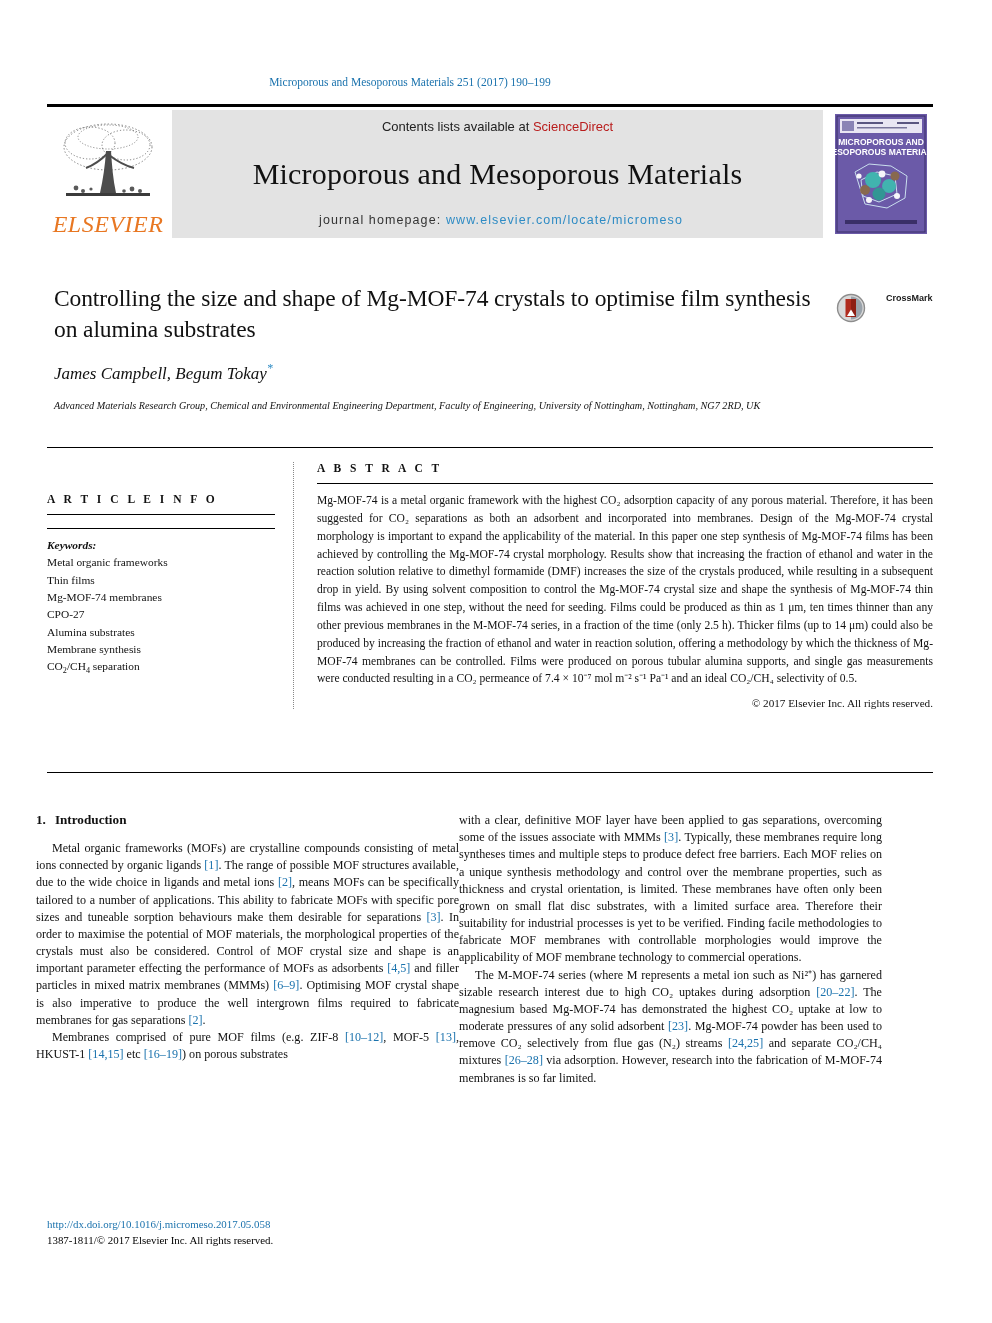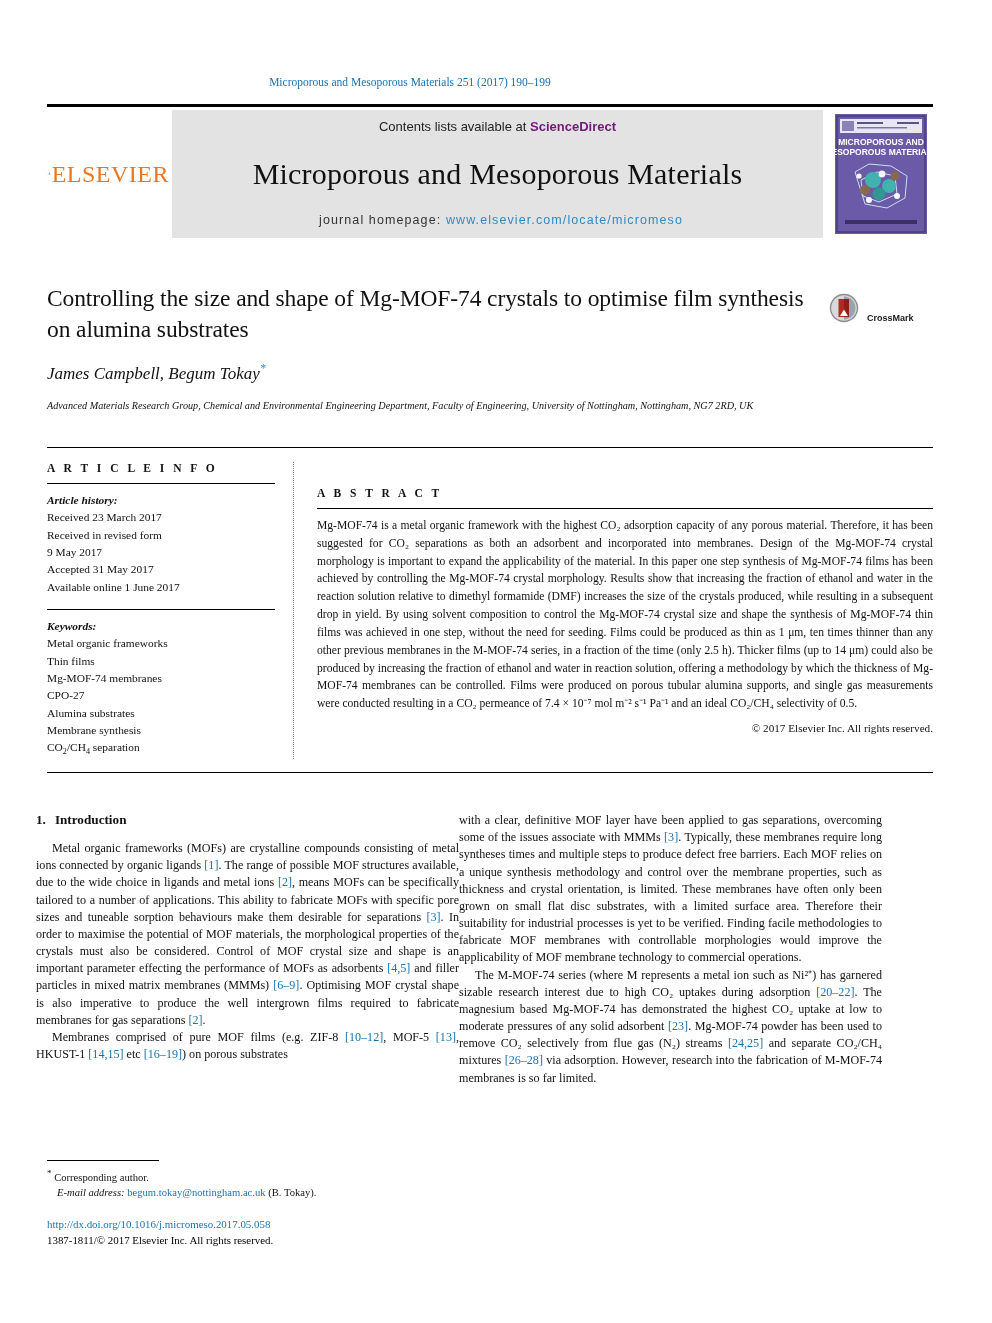--- a/index.html
+++ b/index.html
@@ -46,24 +46,25 @@
   .masthead-inner {
     display: flex;
     height: 131px;
     padding-top: 3px;
     box-sizing: border-box;
   }
   .elsevier-logo {
     width: 122px;
     flex: 0 0 122px;
     display: flex;
-    flex-direction: row;
+    flex-direction: column;
     align-items: center;
     justify-content: flex-end;
     padding-bottom: 2px;
+    font-style: italic;
   }
   .tree-svg { display:block; }
   .elsevier-word {
     font-family: "Liberation Serif", serif;
     font-size: 24px;
     letter-spacing: 0.5px;
     color: #e87722;
     line-height: 1;
     margin-top: 1px;
   }
@@ -76,21 +77,21 @@
     align-items: center;
     padding: 9px 0 11px 0;
     box-sizing: border-box;
     margin-left: 3px;
   }
   .contents-line {
     font-family: "Liberation Sans", sans-serif;
     font-size: 13px;
     color: #222;
   }
-  .contents-line .sd { color: #701a75; font-weight: bold; }
+  .contents-line .sd { color: #b91c1c; }
   .journal-name {
     font-family: "Liberation Serif", serif;
     font-size: 30px;
     color: #111;
     letter-spacing: 0.2px;
   }
   .homepage-line {
     font-family: "Liberation Sans", sans-serif;
     font-size: 12.5px;
     letter-spacing: 1.1px;
@@ -104,41 +105,41 @@
     margin-left: 6px;
     display: flex;
     align-items: center;
     justify-content: center;
   }
 
   
   .title-block {
     position: absolute;
     top: 283px;
-    left: 47px;
+    left: 54px;
     width: 886px;
   }
   .article-title {
     font-family: "Liberation Serif", serif;
     font-size: 23.5px;
     line-height: 1.32;
     font-weight: normal;
     color: #111;
     margin: 0;
     width: 770px;
     letter-spacing: -0.1px;
   }
   .crossmark {
     position: absolute;
     top: 10px;
     right: 0px;
     width: 104px;
     display: flex;
-    align-items: flex-end;
-    gap: 8px;
+    align-items: flex-start;
+    gap: 20px;
   }
   .crossmark-label {
     font-family: "Liberation Sans", sans-serif;
     font-size: 9px;
     font-weight: bold;
     color: #1a1a1a;
   }
   .authors {
     font-family: "Liberation Serif", serif;
     font-size: 17px;
@@ -396,28 +397,20 @@
     <div class="affiliation">Advanced Materials Research Group, Chemical and Environmental Engineering Department, Faculty of Engineering, University of Nottingham, Nottingham, NG7 2RD, UK</div>
   </div>
 
   <div class="rule-top"></div>
 
   <div class="info-abstract">
 
     <div class="col-info">
       <div class="sec-head">A R T I C L E   I N F O</div>
       <div class="thin-rule"></div>
-      <div class="info-group">
-        <div class="it">Article history:</div>
-        <div>Received 23 March 2017</div>
-        <div>Received in revised form</div>
-        <div>9 May 2017</div>
-        <div>Accepted 31 May 2017</div>
-        <div>Available online 1 June 2017</div>
-      </div>
       <div class="info-sep"></div>
       <div class="info-group">
         <div class="it">Keywords:</div>
         <div>Metal organic frameworks</div>
         <div>Thin films</div>
         <div>Mg-MOF-74 membranes</div>
         <div>CPO-27</div>
         <div>Alumina substrates</div>
         <div>Membrane synthesis</div>
         <div>CO<sub>2</sub>/CH<sub>4</sub> separation</div>
@@ -444,33 +437,19 @@
       </div>
       <p class="para">Metal organic frameworks (MOFs) are crystalline compounds consisting of metal ions connected by organic ligands <span class="ref">[1]</span>. The range of possible MOF structures available, due to the wide choice in ligands and metal ions <span class="ref">[2]</span>, means MOFs can be specifically tailored to a number of applications. This ability to fabricate MOFs with specific pore sizes and tuneable sorption behaviours make them desirable for separations <span class="ref">[3]</span>. In order to maximise the potential of MOF materials, the morphological properties of the crystals must also be considered. Control of MOF crystal size and shape is an important parameter effecting the performance of MOFs as adsorbents <span class="ref">[4,5]</span> and filler particles in mixed matrix membranes (MMMs) <span class="ref">[6–9]</span>. Optimising MOF crystal shape is also imperative to produce the well intergrown films required to fabricate membranes for gas separations <span class="ref">[2]</span>.</p>
       <p class="para">Membranes comprised of pure MOF films (e.g. ZIF-8 <span class="ref">[10–12]</span>, MOF-5 <span class="ref">[13]</span>, HKUST-1 <span class="ref">[14,15]</span> etc <span class="ref">[16–19]</span>) on porous substrates</p>
     </div>
     <div class="bcol">
       <p class="para" style="text-indent:0">with a clear, definitive MOF layer have been applied to gas separations, overcoming some of the issues associate with MMMs <span class="ref">[3]</span>. Typically, these membranes require long syntheses times and multiple steps to produce defect free barriers. Each MOF relies on a unique synthesis methodology and control over the membrane properties, such as thickness and crystal orientation, is limited. These membranes have often only been grown on small flat disc substrates, with a limited surface area. Therefore their suitability for industrial processes is yet to be verified. Finding facile methodologies to fabricate MOF membranes with controllable morphologies would improve the applicability of MOF membrane technology to commercial operations.</p>
       <p class="para">The M-MOF-74 series (where M represents a metal ion such as Ni²⁺) has garnered sizable research interest due to high CO₂ uptakes during adsorption <span class="ref">[20–22]</span>. The magnesium based Mg-MOF-74 has demonstrated the highest CO₂ uptake at low to moderate pressures of any solid adsorbent <span class="ref">[23]</span>. Mg-MOF-74 powder has been used to remove CO₂ selectively from flue gas (N₂) streams <span class="ref">[24,25]</span> and separate CO₂/CH₄ mixtures <span class="ref">[26–28]</span> via adsorption. However, research into the fabrication of M-MOF-74 membranes is so far limited.</p>
     </div>
   </div>
 
-  <div class="footnote">
-    <div class="footnote-rule"></div>
-    <div class="footnote-text">
-      <div>
-        <span class="star">*</span>
-        <span>Corresponding author.</span>
-      </div>
-      <div style="padding-left:10px">
-        <span class="lbl">E-mail address:</span>
-        <span class="mail">begum.tokay@nottingham.ac.uk</span>
-        <span>(B. Tokay).</span>
-      </div>
-    </div>
-  </div>
 
   <div class="doi-block">
     <div class="doi-link">http://dx.doi.org/10.1016/j.micromeso.2017.05.058</div>
     <div>1387-1811/© 2017 Elsevier Inc. All rights reserved.</div>
   </div>
 
 </div>
 
 </body></html>

